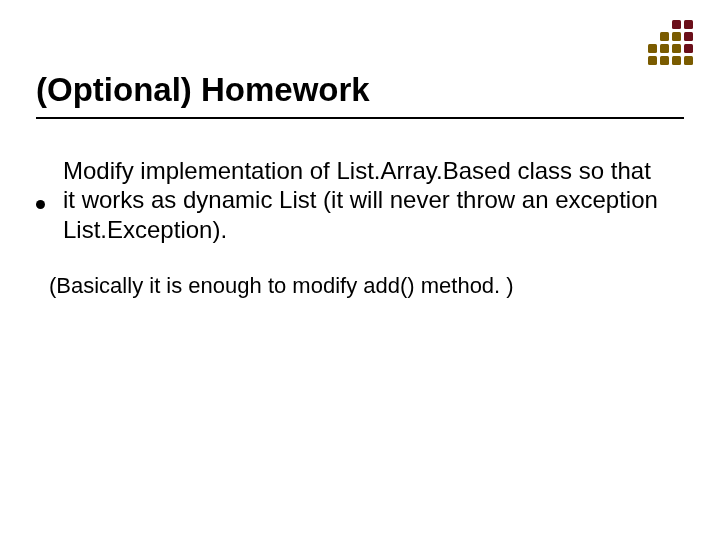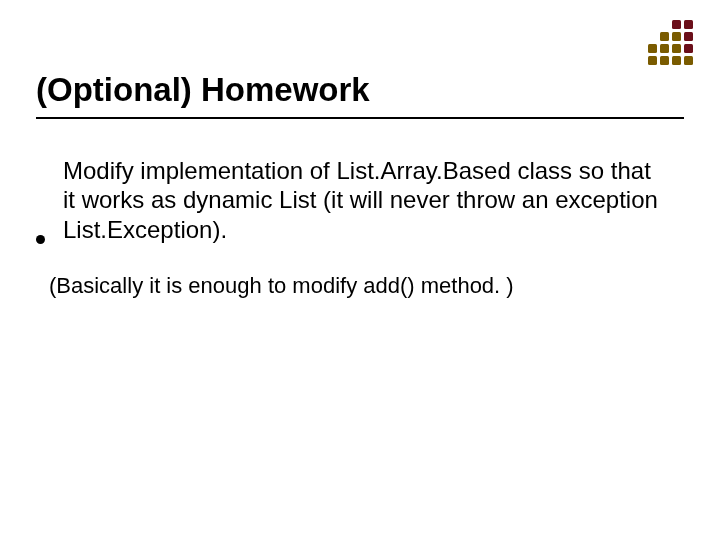--- a/index.html
+++ b/index.html
@@ -35,21 +35,21 @@
     width: 100%;
   }
   .body {
     position: absolute;
     left: 36px;
     top: 156px;
     width: 630px;
   }
   .item {
     display: flex;
-    align-items: flex-end;
+    align-items: center;
     margin-bottom: 22px;
   }
   .bullet {
     width: 9px;
     height: 9px;
     border-radius: 50%;
     background: #000000;
     flex: 0 0 9px;
     margin-top: 10px;
     margin-right: 18px;

